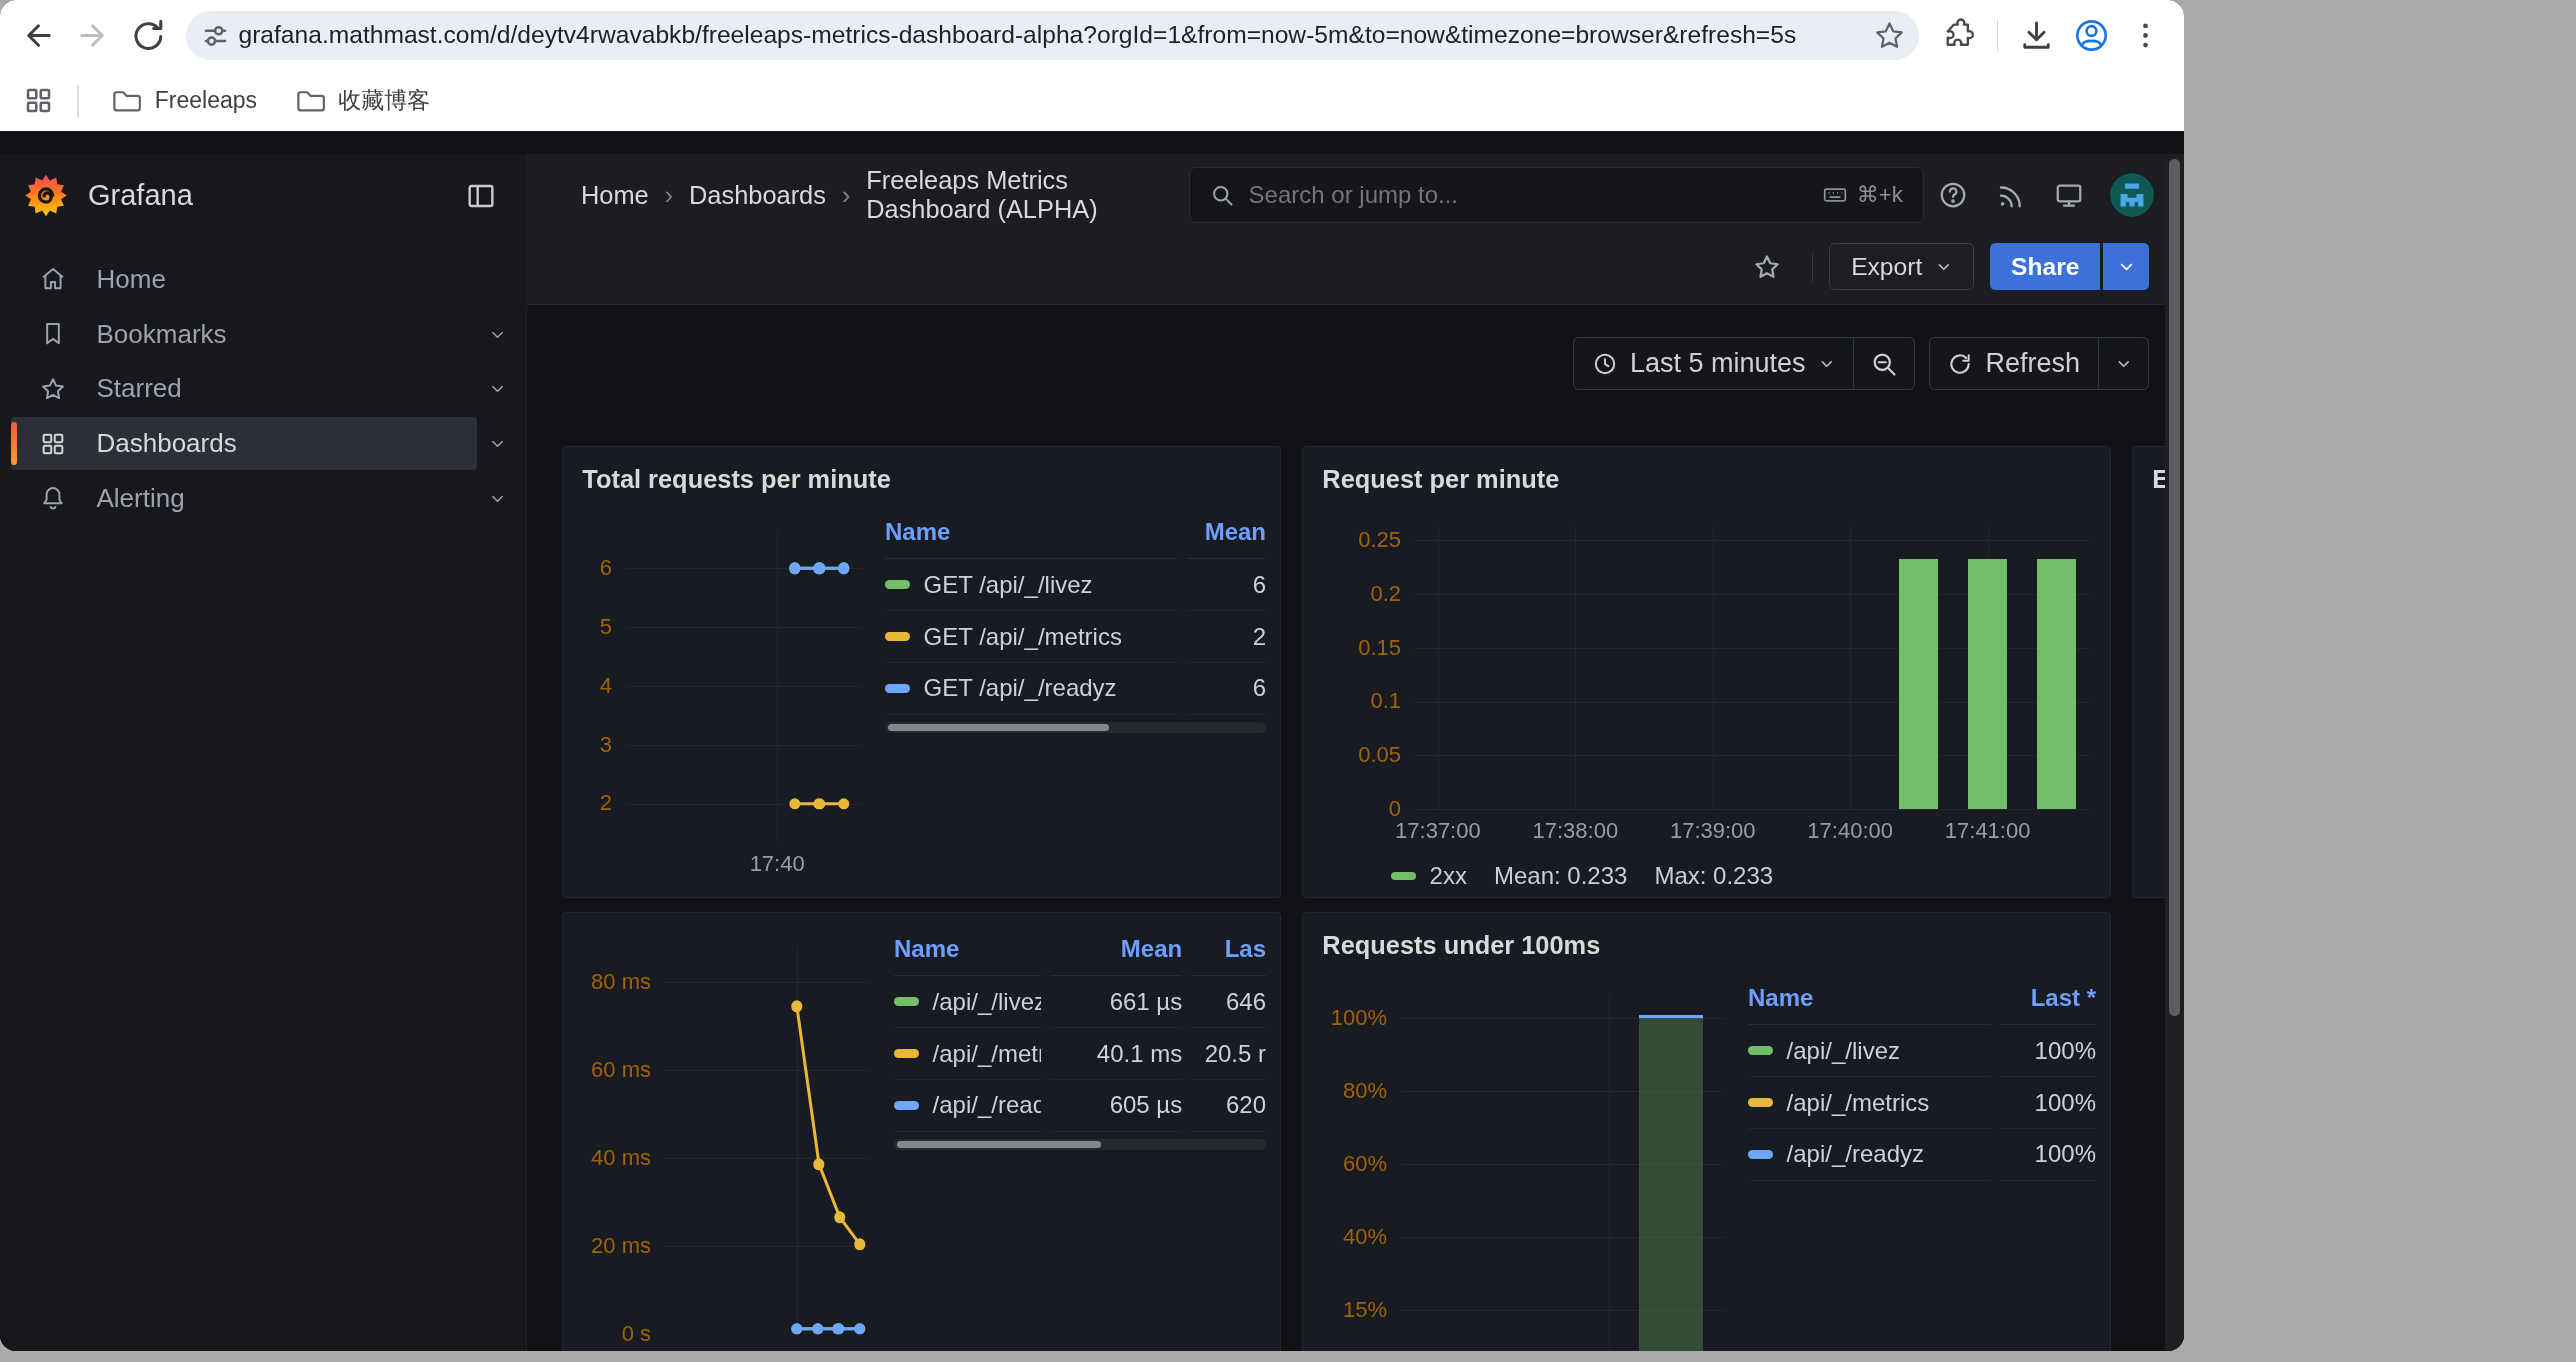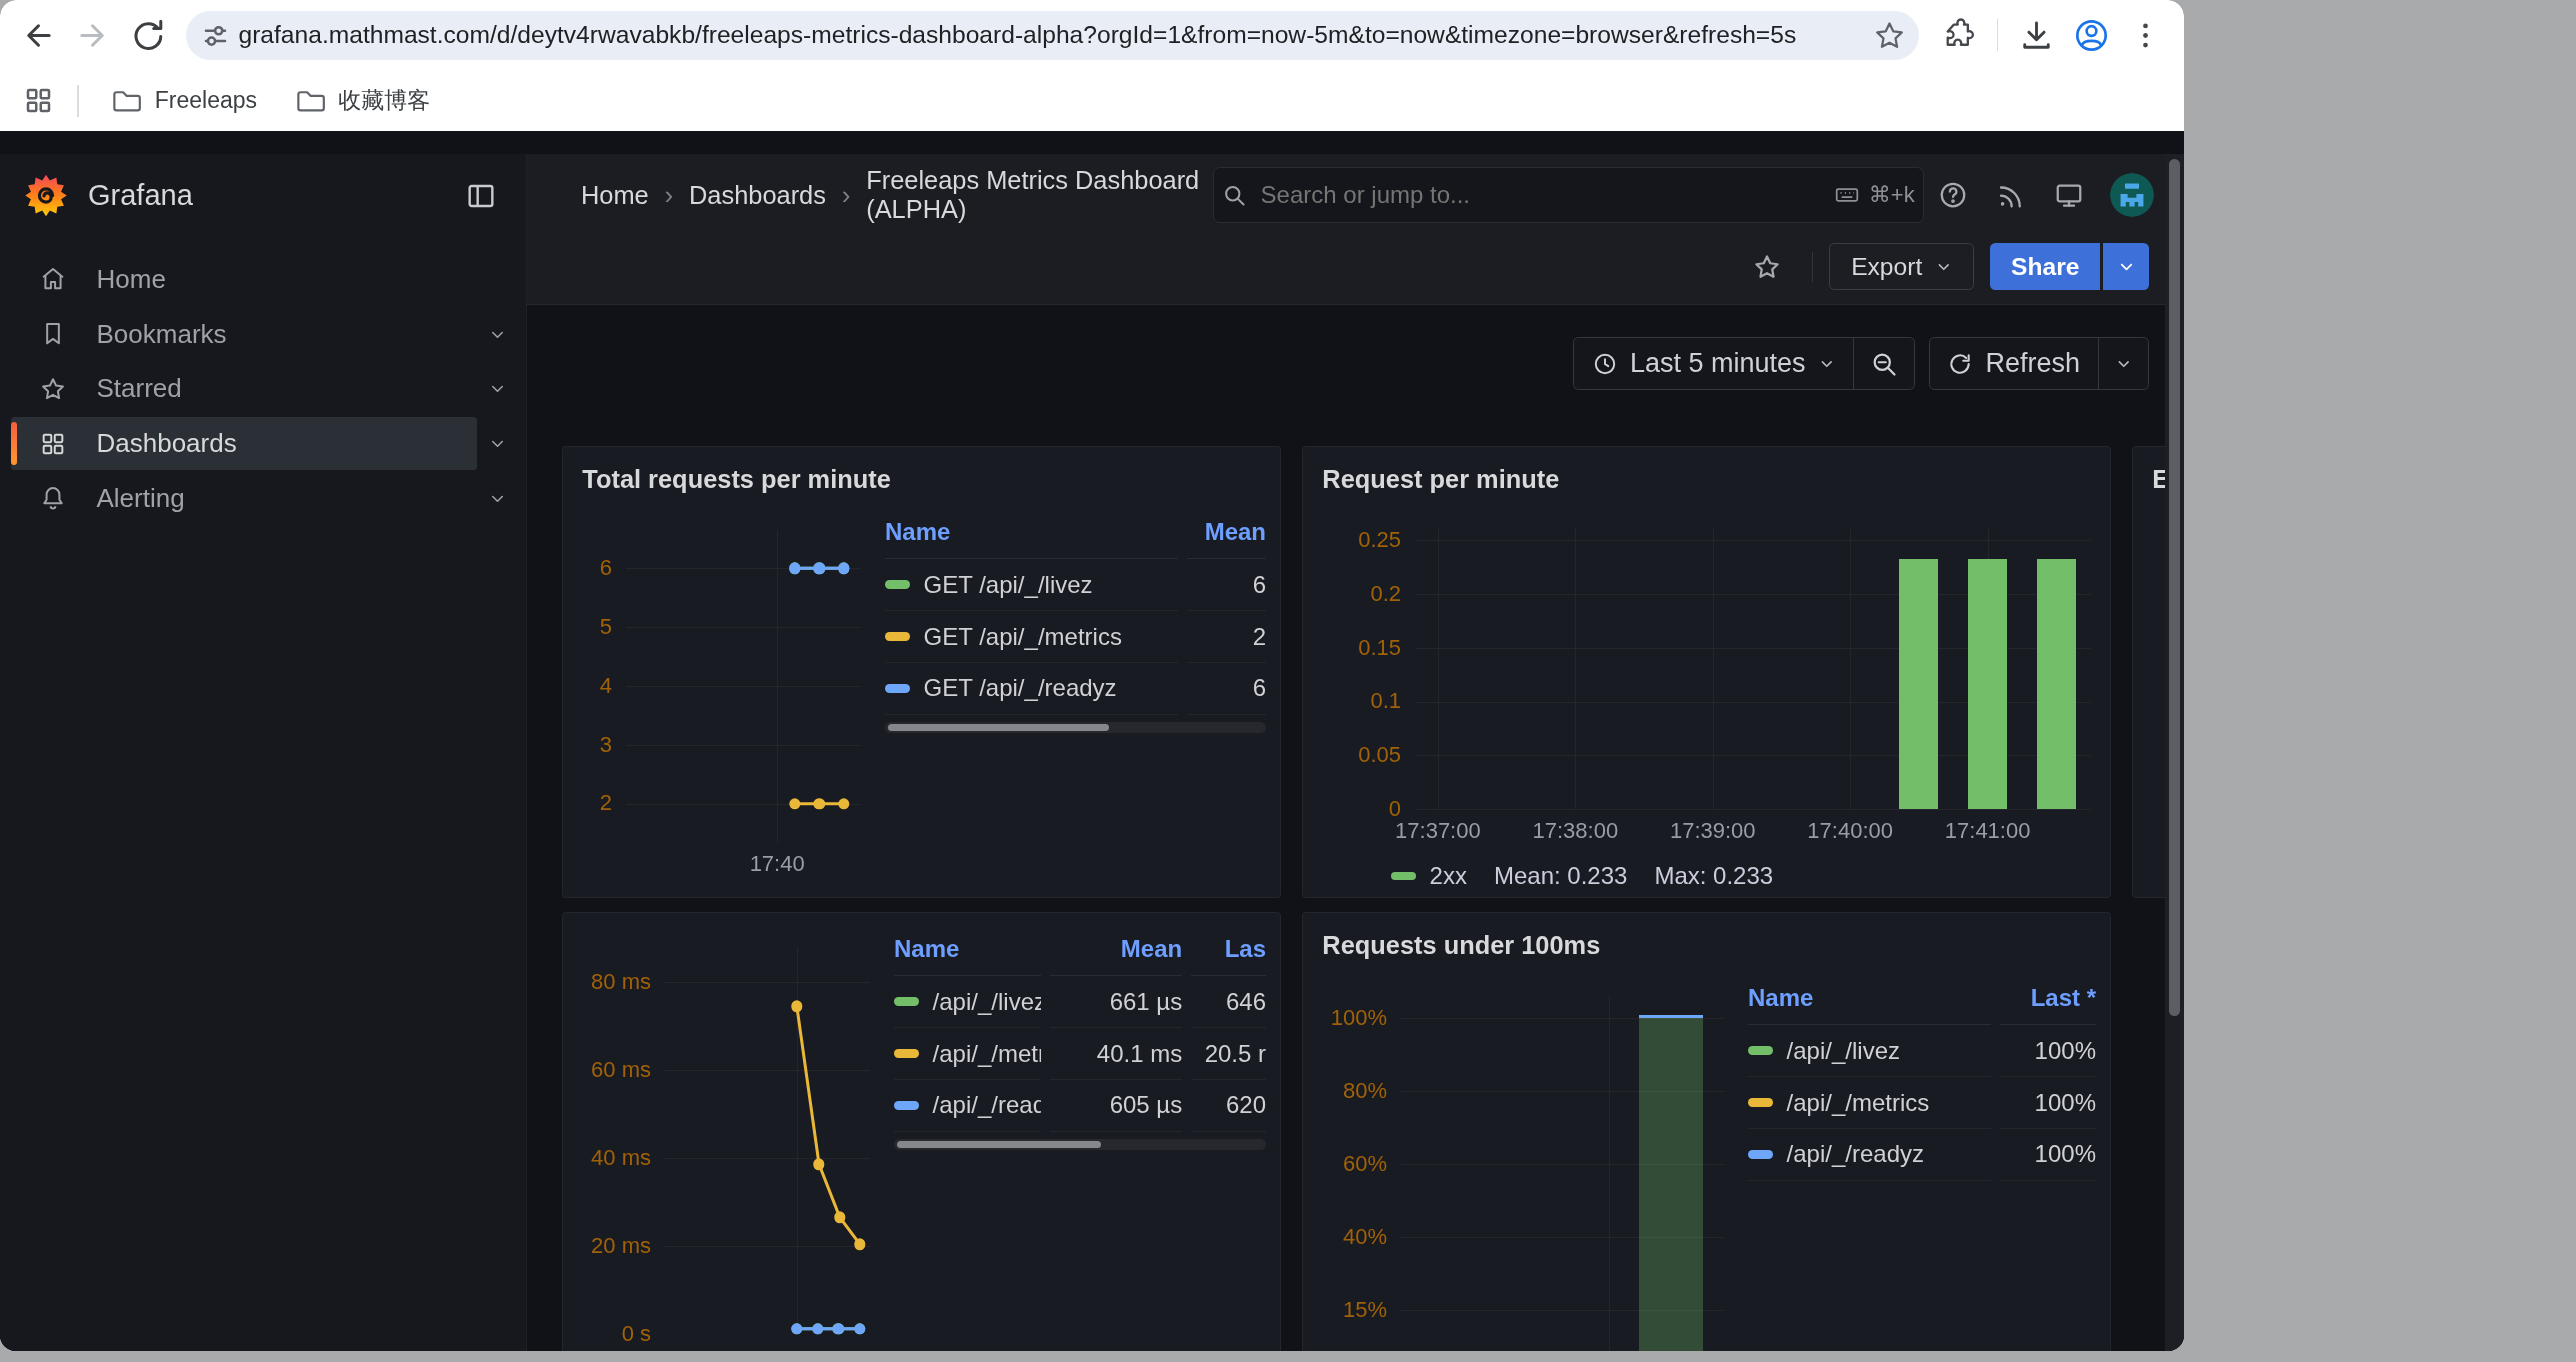--- a/index.html
+++ b/index.html
@@ -27,21 +27,21 @@
   .nav-row.active .nav-link{background:#2b2f36;color:#d8d9da;}
   .nav-row.active .nav-link::before{content:"";position:absolute;left:0;top:5.3px;bottom:5.3px;width:6.1px;border-radius:3.5px;
      background:linear-gradient(#f55f3e,#ff9830);}
   .chev{width:40px;height:40px;display:flex;align-items:center;justify-content:center;color:#9fa2aa;}
   .main{flex:1;min-width:0;position:relative;}
   .gf-band{background:#1b1d22;border-bottom:0.9px solid #26282e;}
   .gf-header{height:82px;display:flex;align-items:center;padding:0 30px 0 54px;}
   .crumbs{display:flex;align-items:center;gap:1.8px;font-size:25.4px;color:#d8d9da;flex:1;min-width:0;}
   .crumb-sep{color:#7d8087;padding:0 14px;font-size:26px;}
   .searchbox{width:693px;height:54px;background:#14161b;border:0.9px solid #2a2c33;border-radius:7px;
-     display:flex;align-items:center;padding:0 8px;gap:12.3px;}
+     display:flex;align-items:center;padding:0 20px;gap:12.3px;}
   .searchbox input{flex:1;background:transparent;border:0;outline:none;color:#c7c9cf;font-size:24px;font-family:"Liberation Sans",sans-serif;}
   .shortcut{display:flex;align-items:center;gap:8.8px;color:#8e9097;font-size:22px;}
   .hicon{width:58px;height:58px;display:flex;align-items:center;justify-content:center;color:#a6a9b0;}
   .gf-avatar{width:44px;height:44px;border-radius:50%;margin-left:12.3px;flex:0 0 auto;}
   .gf-actions{height:61px;display:flex;align-items:center;justify-content:flex-end;gap:16px;padding:0 35px 7px 0;}
   .divider-v{width:0.9px;height:30px;background:#33353c;}
   .btn{height:47px;display:flex;align-items:center;gap:12.3px;padding:0 21px;border-radius:5.3px;
        background:#1c1e24;border:0.9px solid #3a3d45;color:#d8d9da;font-size:24.6px;}
   .btn-share{background:#3d71d9;border:0;color:#fff;font-weight:bold;border-radius:5.3px 0 0 5.3px;}
   .btn-share-caret{background:#3d71d9;border:0;color:#fff;width:46px;height:47px;display:flex;align-items:center;

